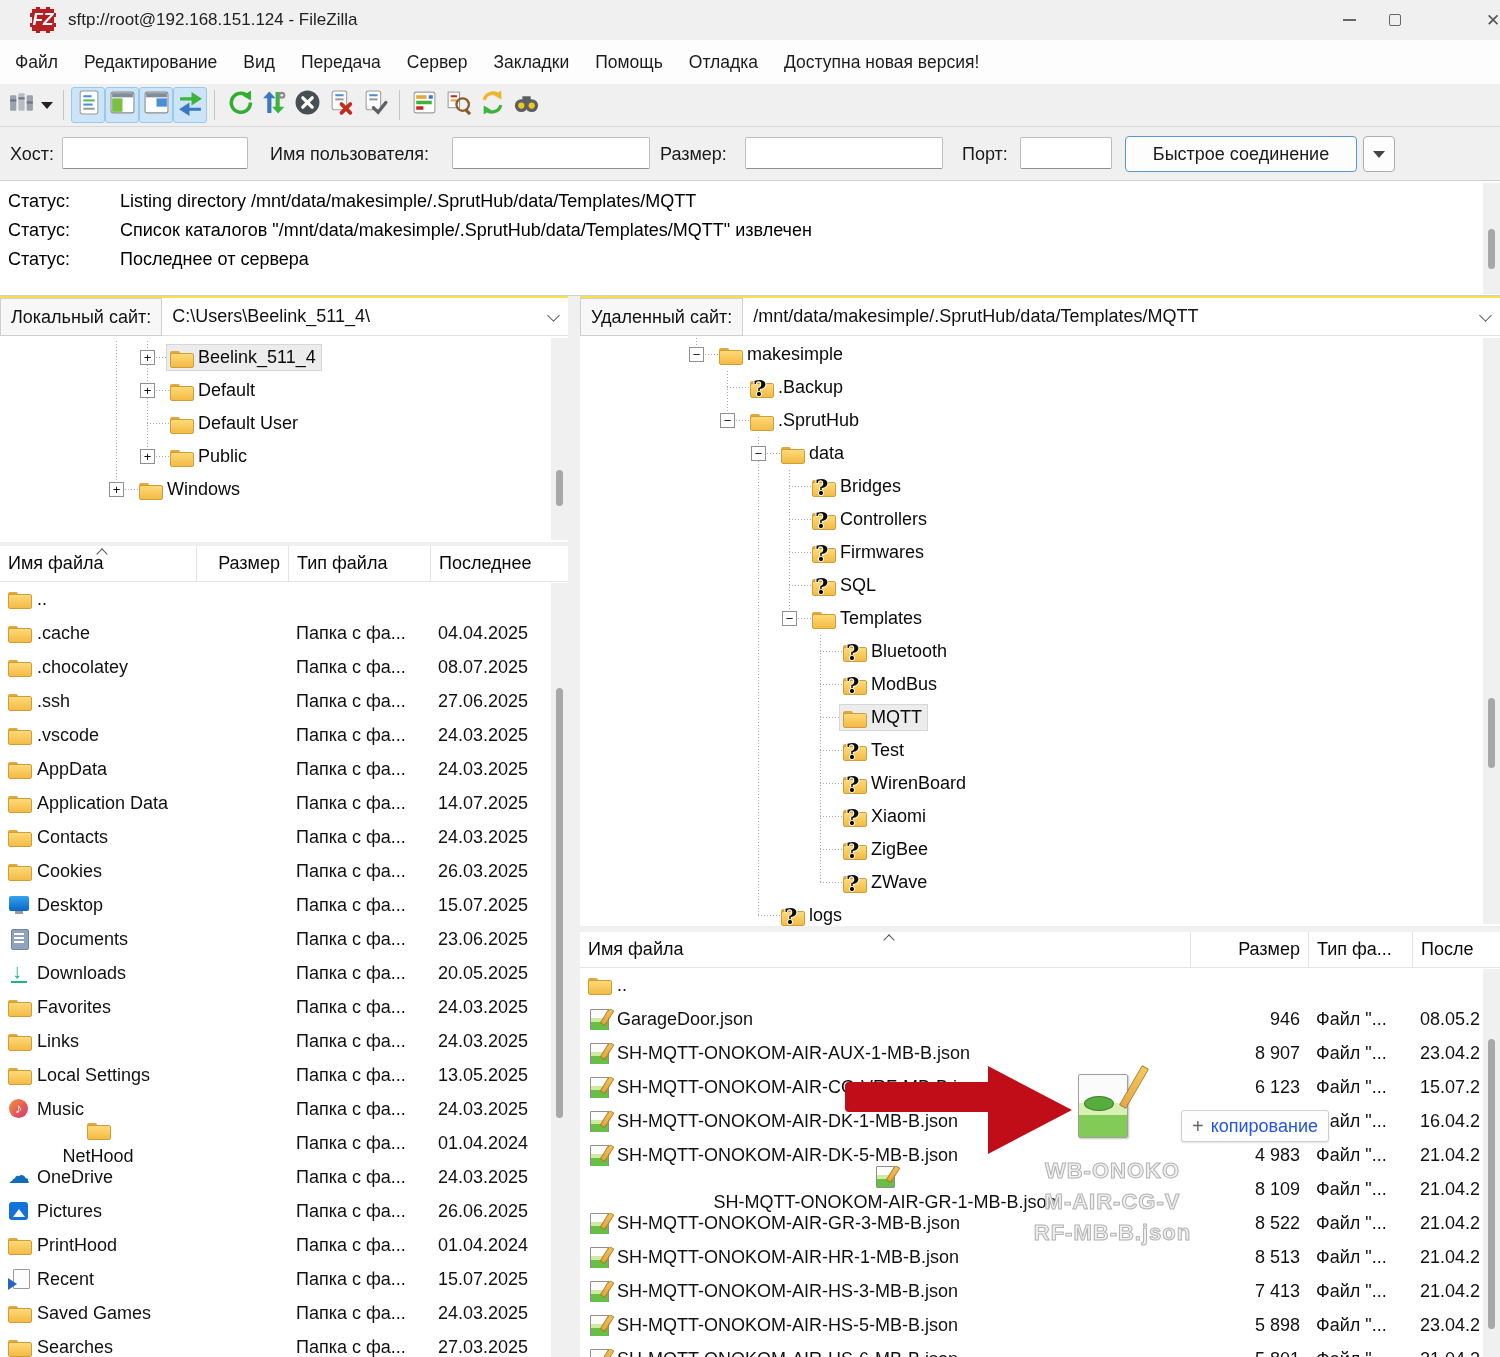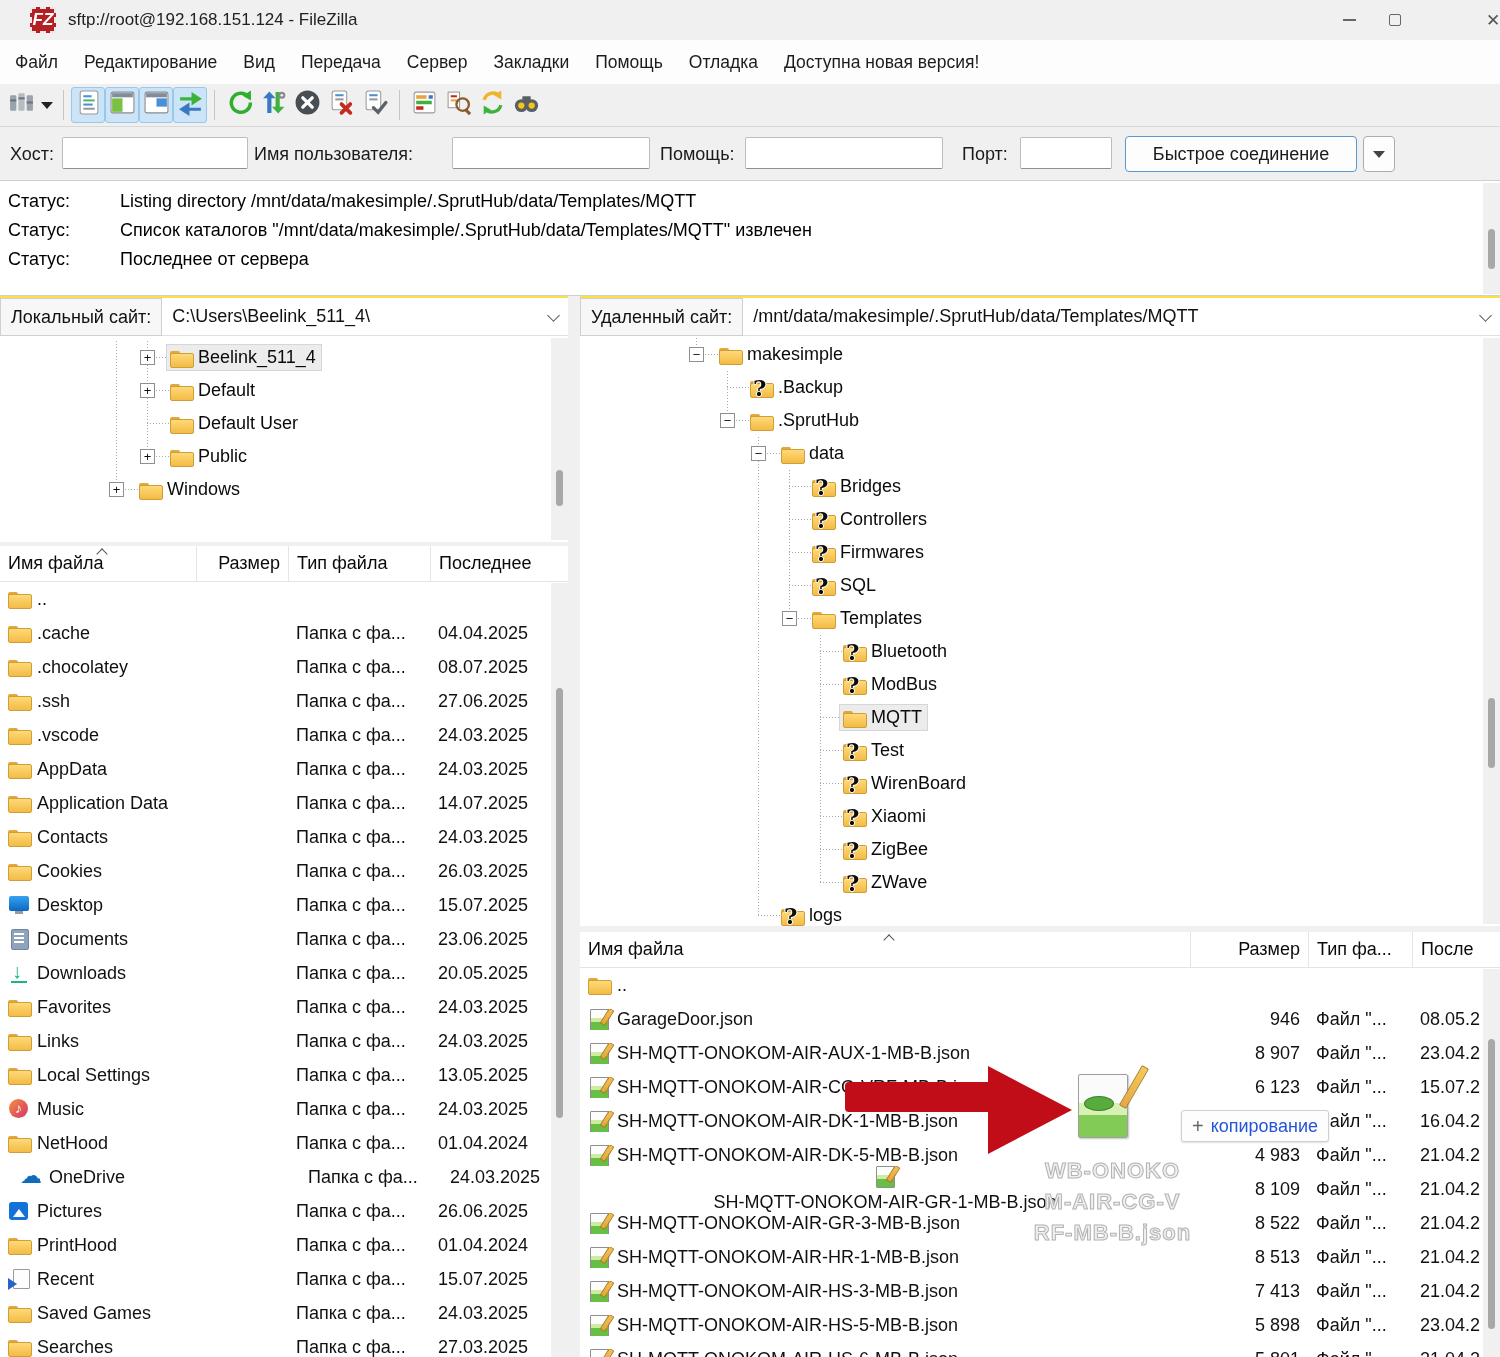--- a/index.html
+++ b/index.html
@@ -279,23 +279,23 @@
             <circle cx="18" cy="16" r="6.2" fill="#5a5f63"></circle>
             <circle cx="8" cy="16" r="3" fill="#f5c518"></circle>
             <circle cx="18" cy="16" r="3" fill="#f5c518"></circle>
           </svg></span>
       </div>
     </div>
 
   <div class="quickbar">
     <span class="qc-label" style="left:10px">Хост:</span>
     <input class="qc-input" style="left: 62px; width: 186px;" value="">
-    <span class="qc-label" style="left:254px">Имя пользователя:</span>
+    <span class="qc-label" style="left:270px">Имя пользователя:</span>
     <input class="qc-input" style="left: 452px; width: 198px;" value="">
-    <span class="qc-label" style="left:660px">Помощь:</span>
+    <span class="qc-label" style="left:660px">Размер:</span>
     <input class="qc-input" style="left: 745px; width: 198px;" value="">
     <span class="qc-label" style="left:962px">Порт:</span>
     <input class="qc-input" style="left: 1020px; width: 92px;" value="">
     <button class="qc-btn" style="left:1125px; width:232px">Быстрое соединение</button>
     <div class="qc-dd" style="left:1363px">
         <div class="caret-down" style="border-top-color:#444"></div>
       </div>
   </div>
 
   <div class="statuslog" id="statuslog">
@@ -527,30 +527,30 @@
           <div class="lrow">
             <div class="lcell" style="width: 196px;">
               <span class="ic ic-music"></span>
               <span>Music</span>
             </div>
             <div class="lcell cell-right" style="width: 92px;"></div>
             <div class="lcell" style="width: 142px;">Папка с фа...</div>
             <div class="lcell" style="flex: 1 1 0%;">24.03.2025</div>
           </div>
           <div class="lrow">
-            <div class="lcell" style="width: 196px;">
+            <div class="lcell" style="width: 196px; flex-direction: column;">
               <span class="ic ic-folder"></span>
               <span>NetHood</span>
             </div>
             <div class="lcell cell-right" style="width: 92px;"></div>
             <div class="lcell" style="width: 142px;">Папка с фа...</div>
             <div class="lcell" style="flex: 1 1 0%;">01.04.2024</div>
           </div>
           <div class="lrow">
-            <div class="lcell" style="width: 196px; margin-left: 12px;">
+            <div class="lcell" style="width: 196px;">
               <span class="ic ic-onedrive"></span>
               <span>OneDrive</span>
             </div>
             <div class="lcell cell-right" style="width: 92px;"></div>
             <div class="lcell" style="width: 142px;">Папка с фа...</div>
             <div class="lcell" style="flex: 1 1 0%;">24.03.2025</div>
           </div>
           <div class="lrow">
             <div class="lcell" style="width: 196px;">
               <span class="ic ic-pictures"></span>

